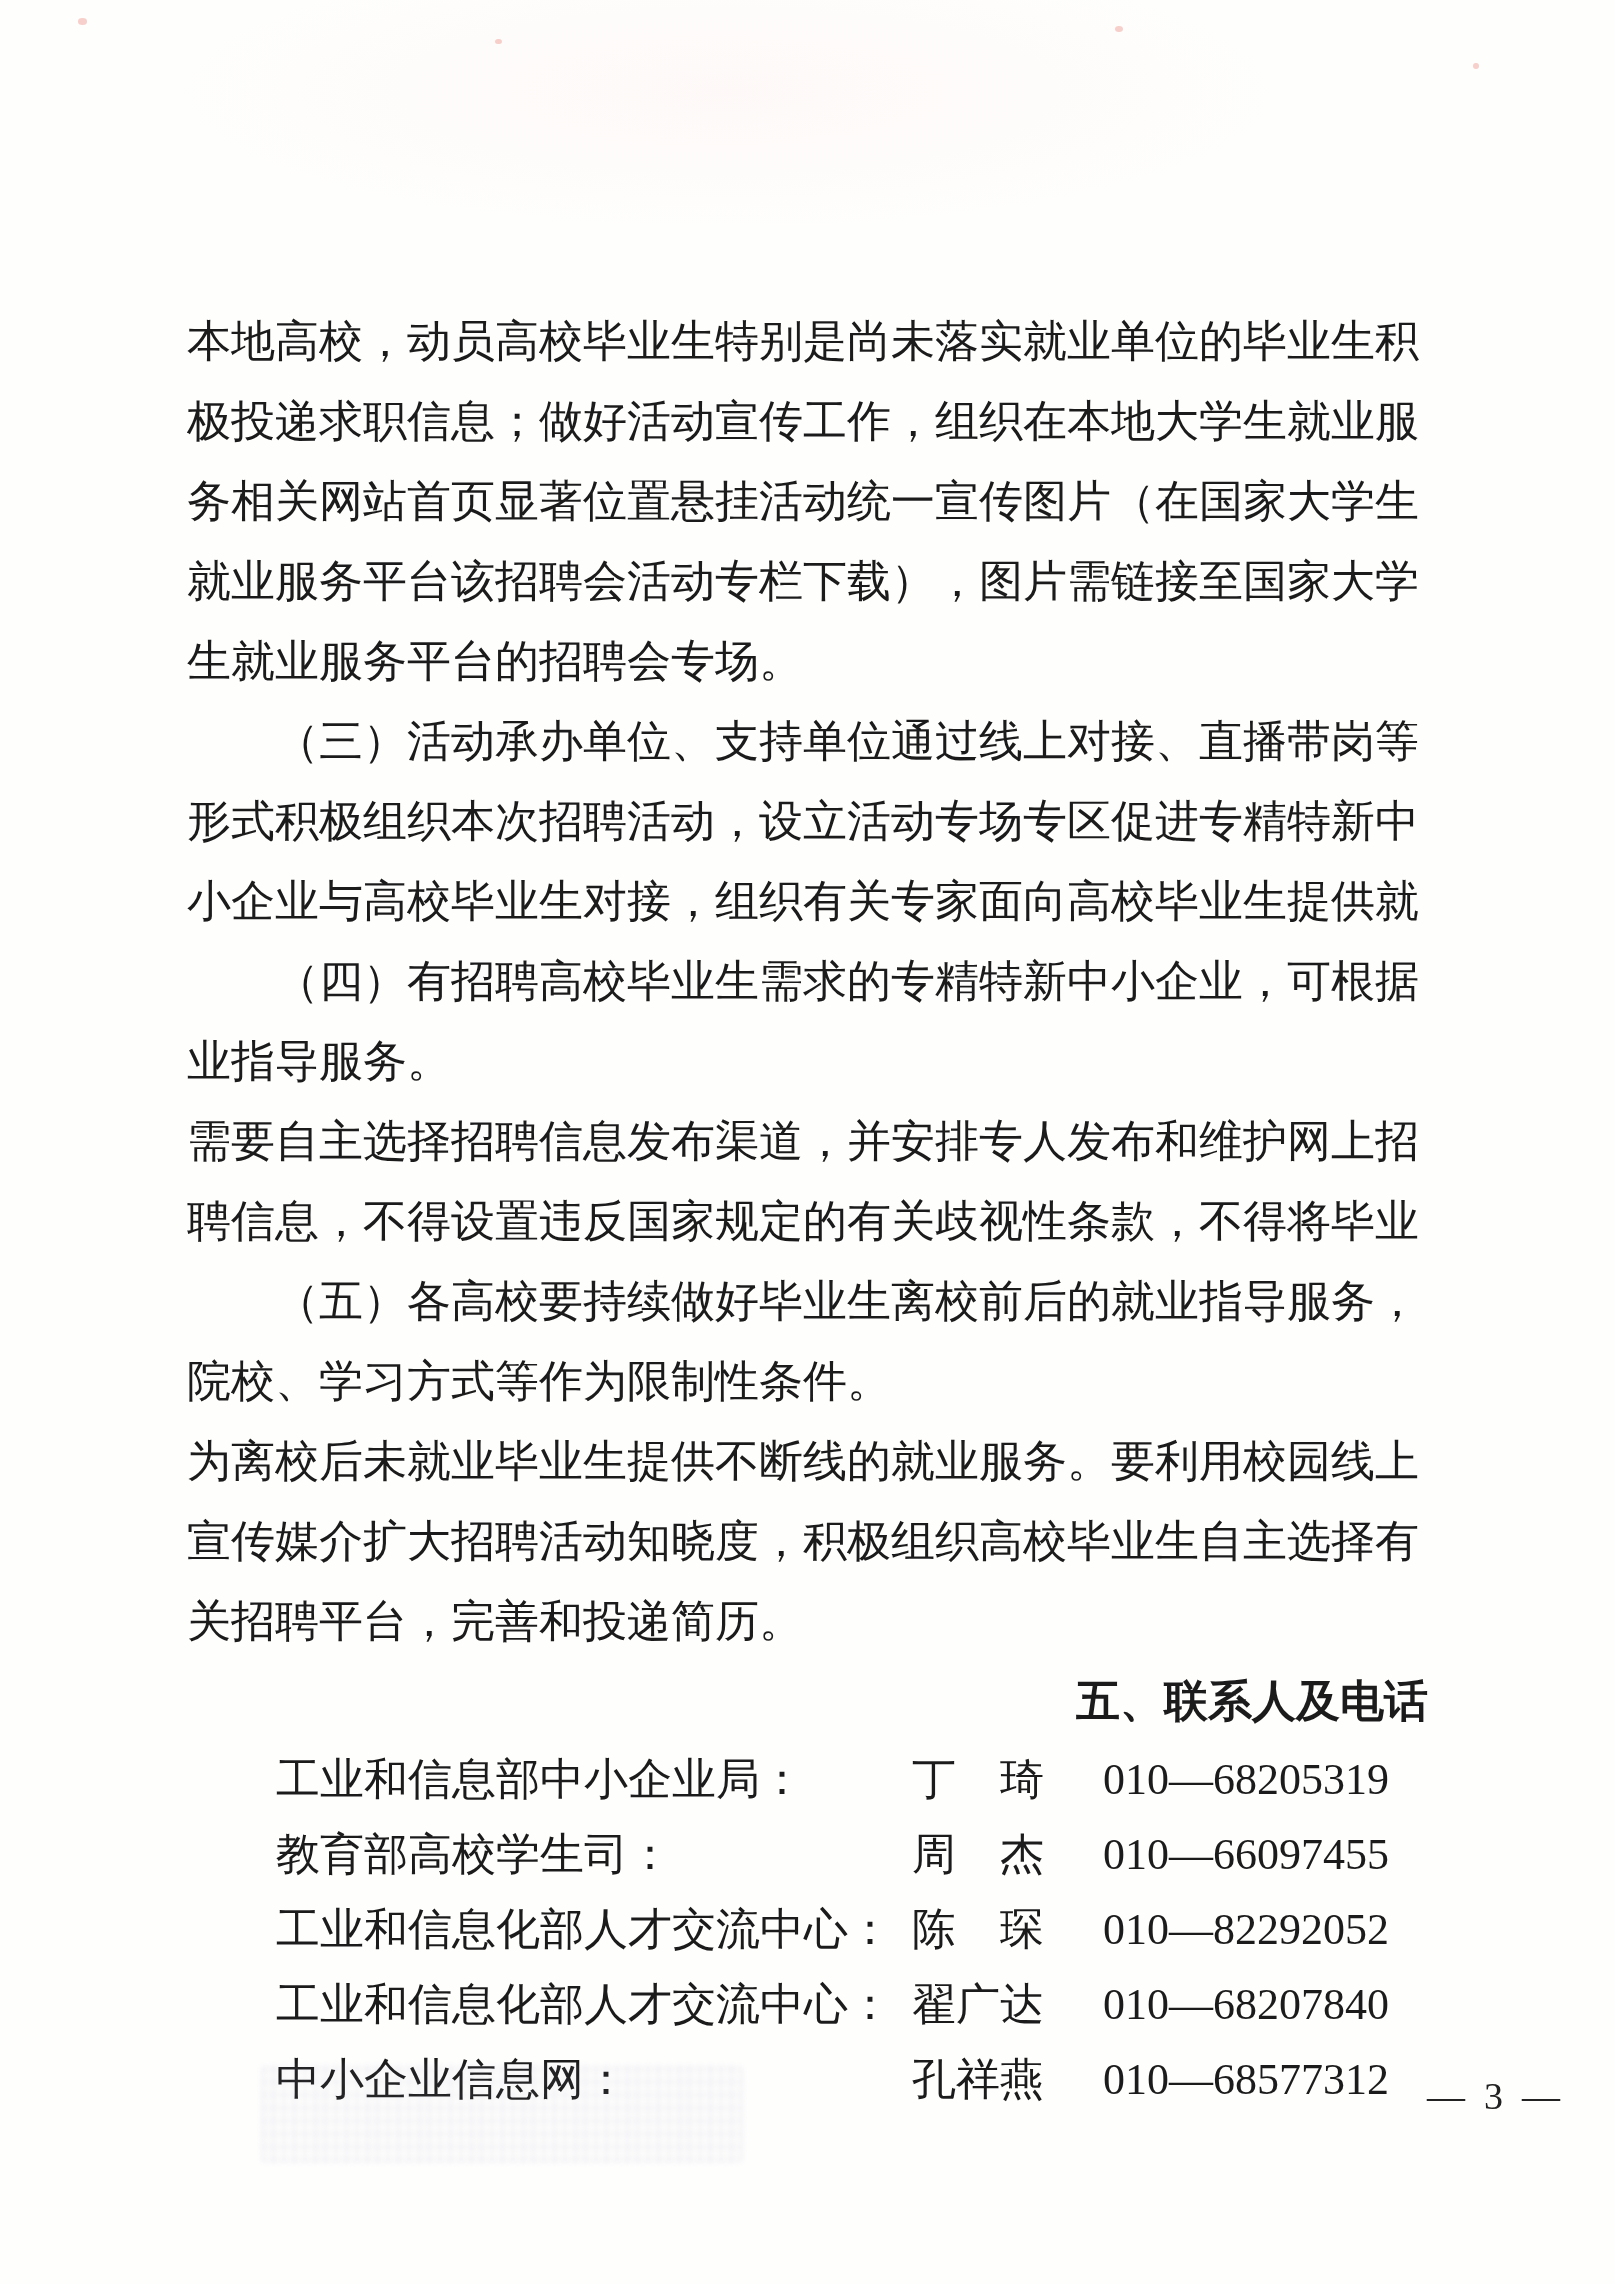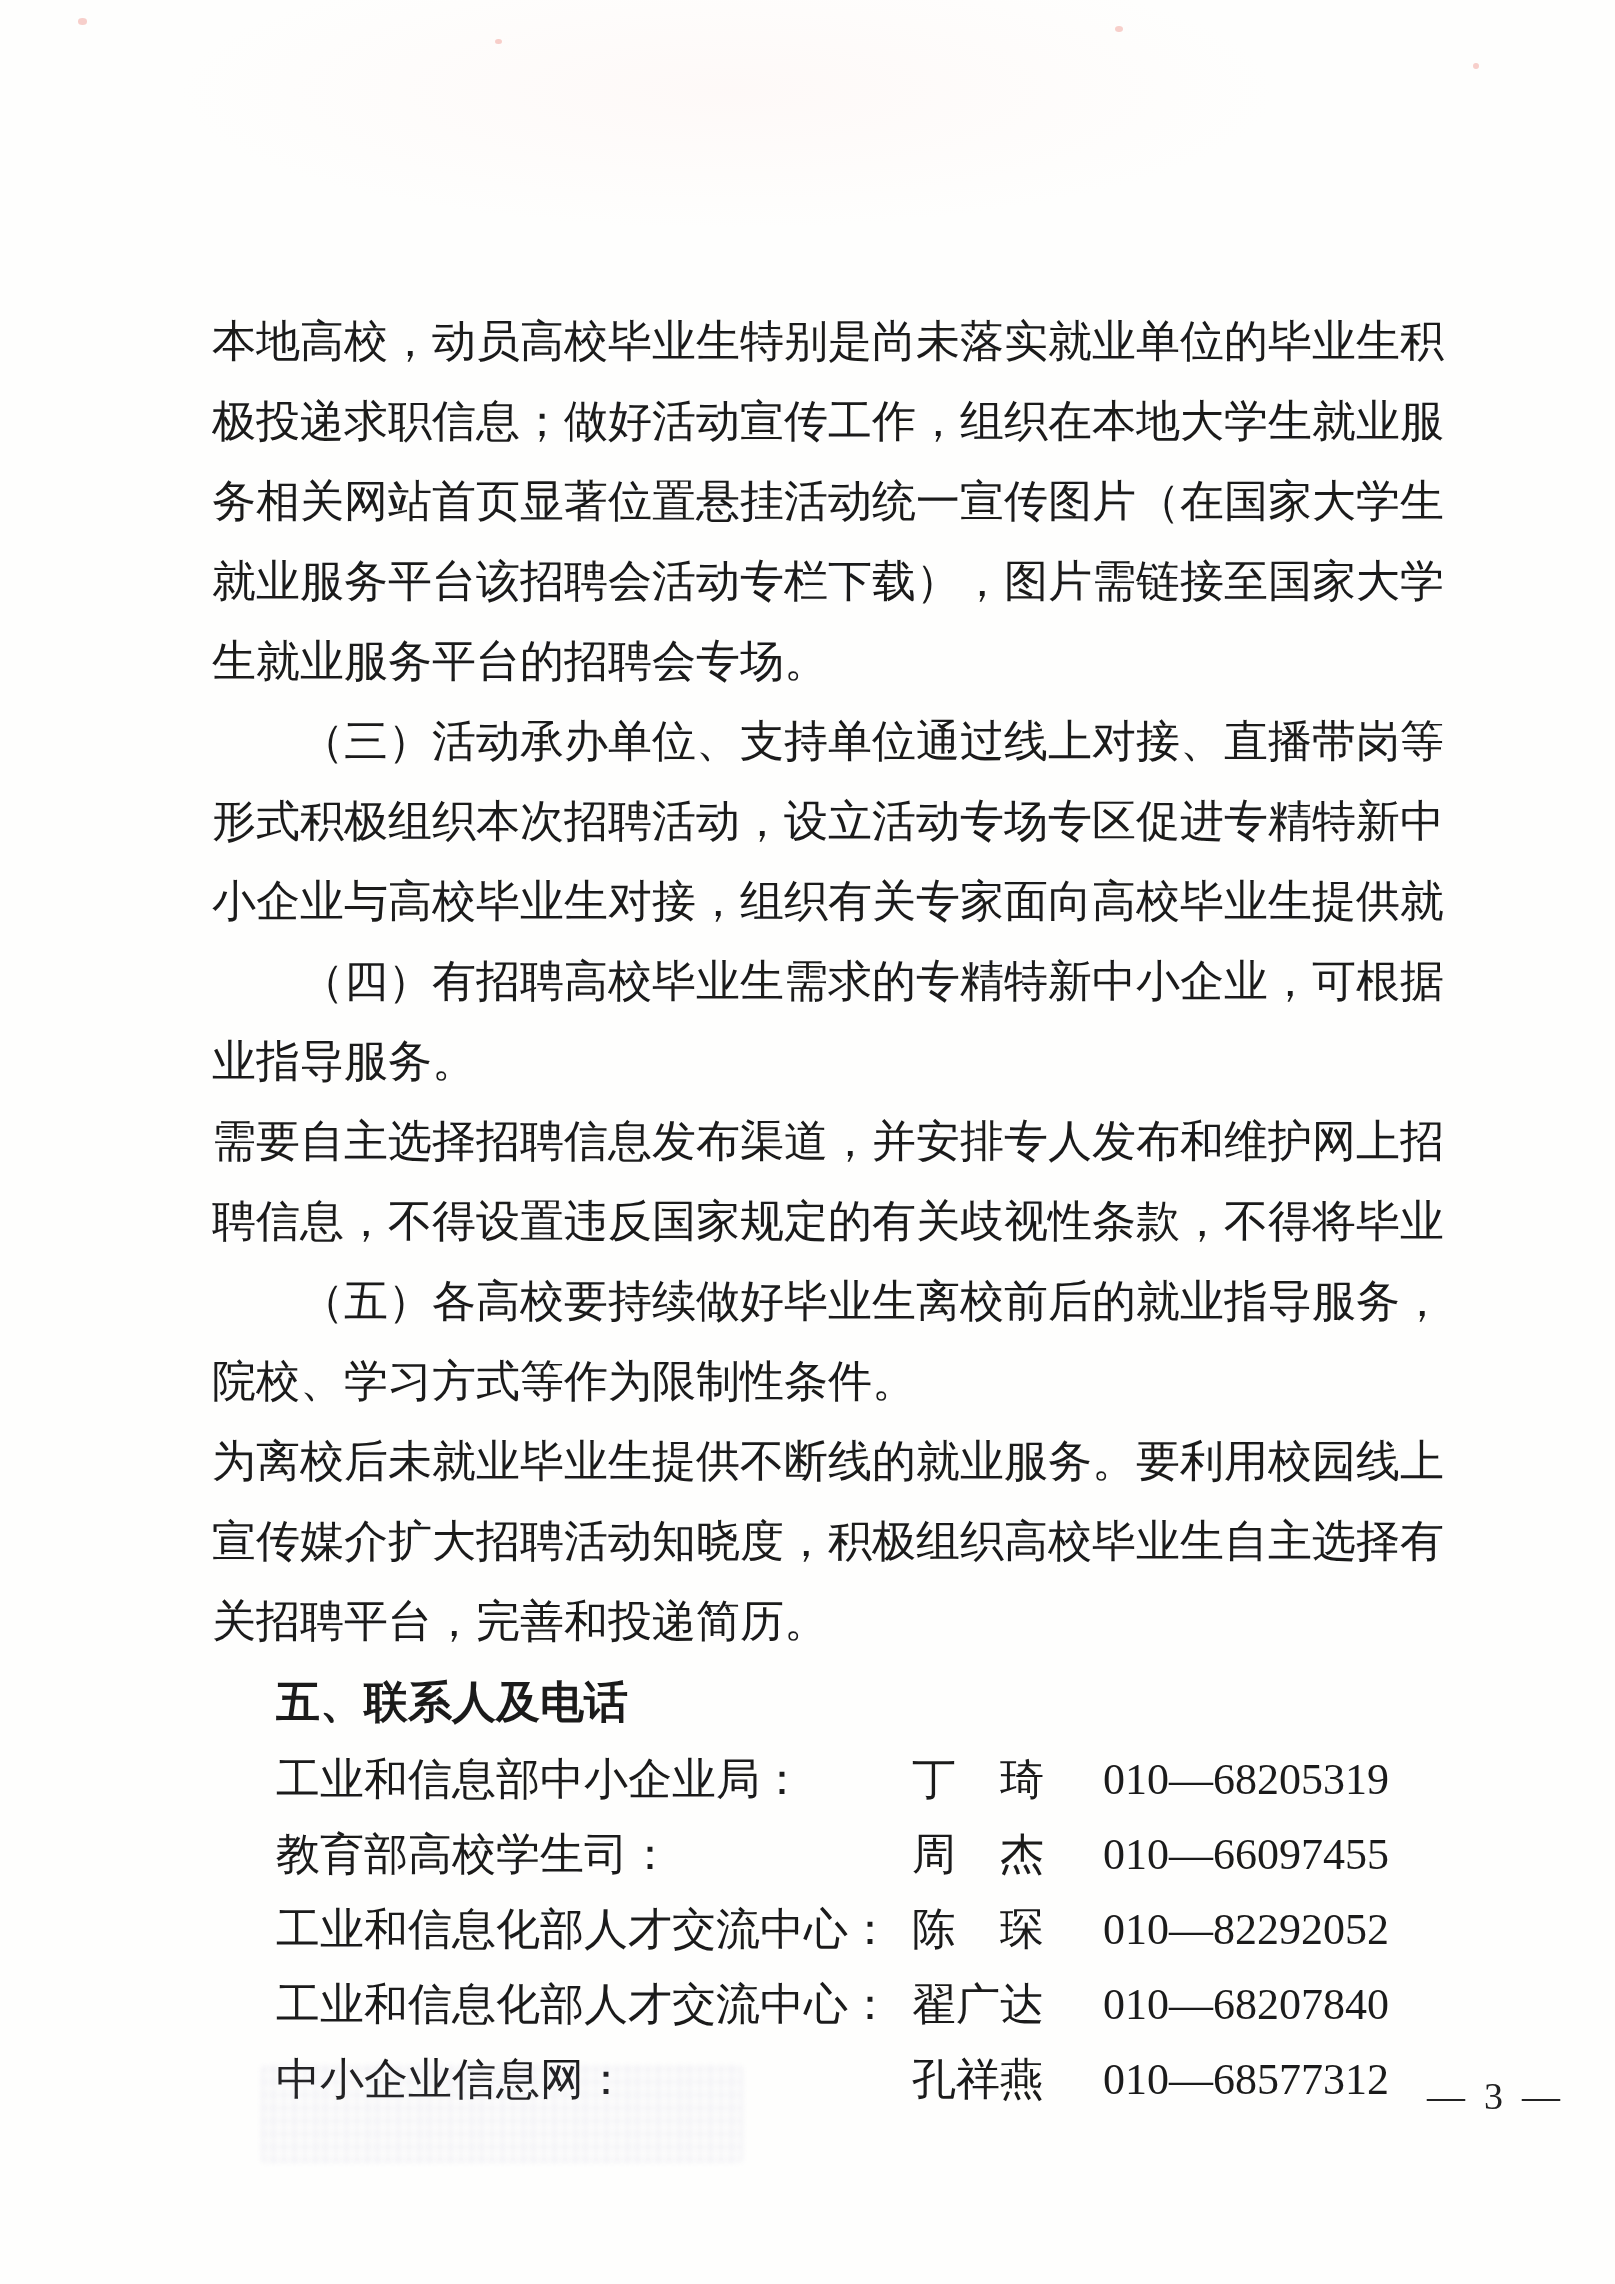--- a/index.html
+++ b/index.html
@@ -20,29 +20,29 @@
   .content {
     position: absolute;
     left: 187px; top: 302px;
     width: 1241px;
   }
   .body-line {
     height: 80px; line-height: 80px;
     font-size: 44px;
     white-space: pre;
     letter-spacing: 0;
-    margin-left: 25px;
   }
   .section-heading {
     height: 80px; line-height: 80px;
     font-size: 44px;
     font-weight: bold;
-    font-family: Liberation Sans, sans-serif;
+    font-family: Liberation Serif, serif;
     padding-left: 89px;
     margin: 0;
+    text-align: right;
   }
   .contact-row {
     position: relative;
     height: 75px; line-height: 75px;
     font-size: 44px;
     padding-left: 89px;
   }
   .contact-org { white-space: pre; text-align: center; }
   .contact-name {
     position: absolute; left: 725px; top: 0;

